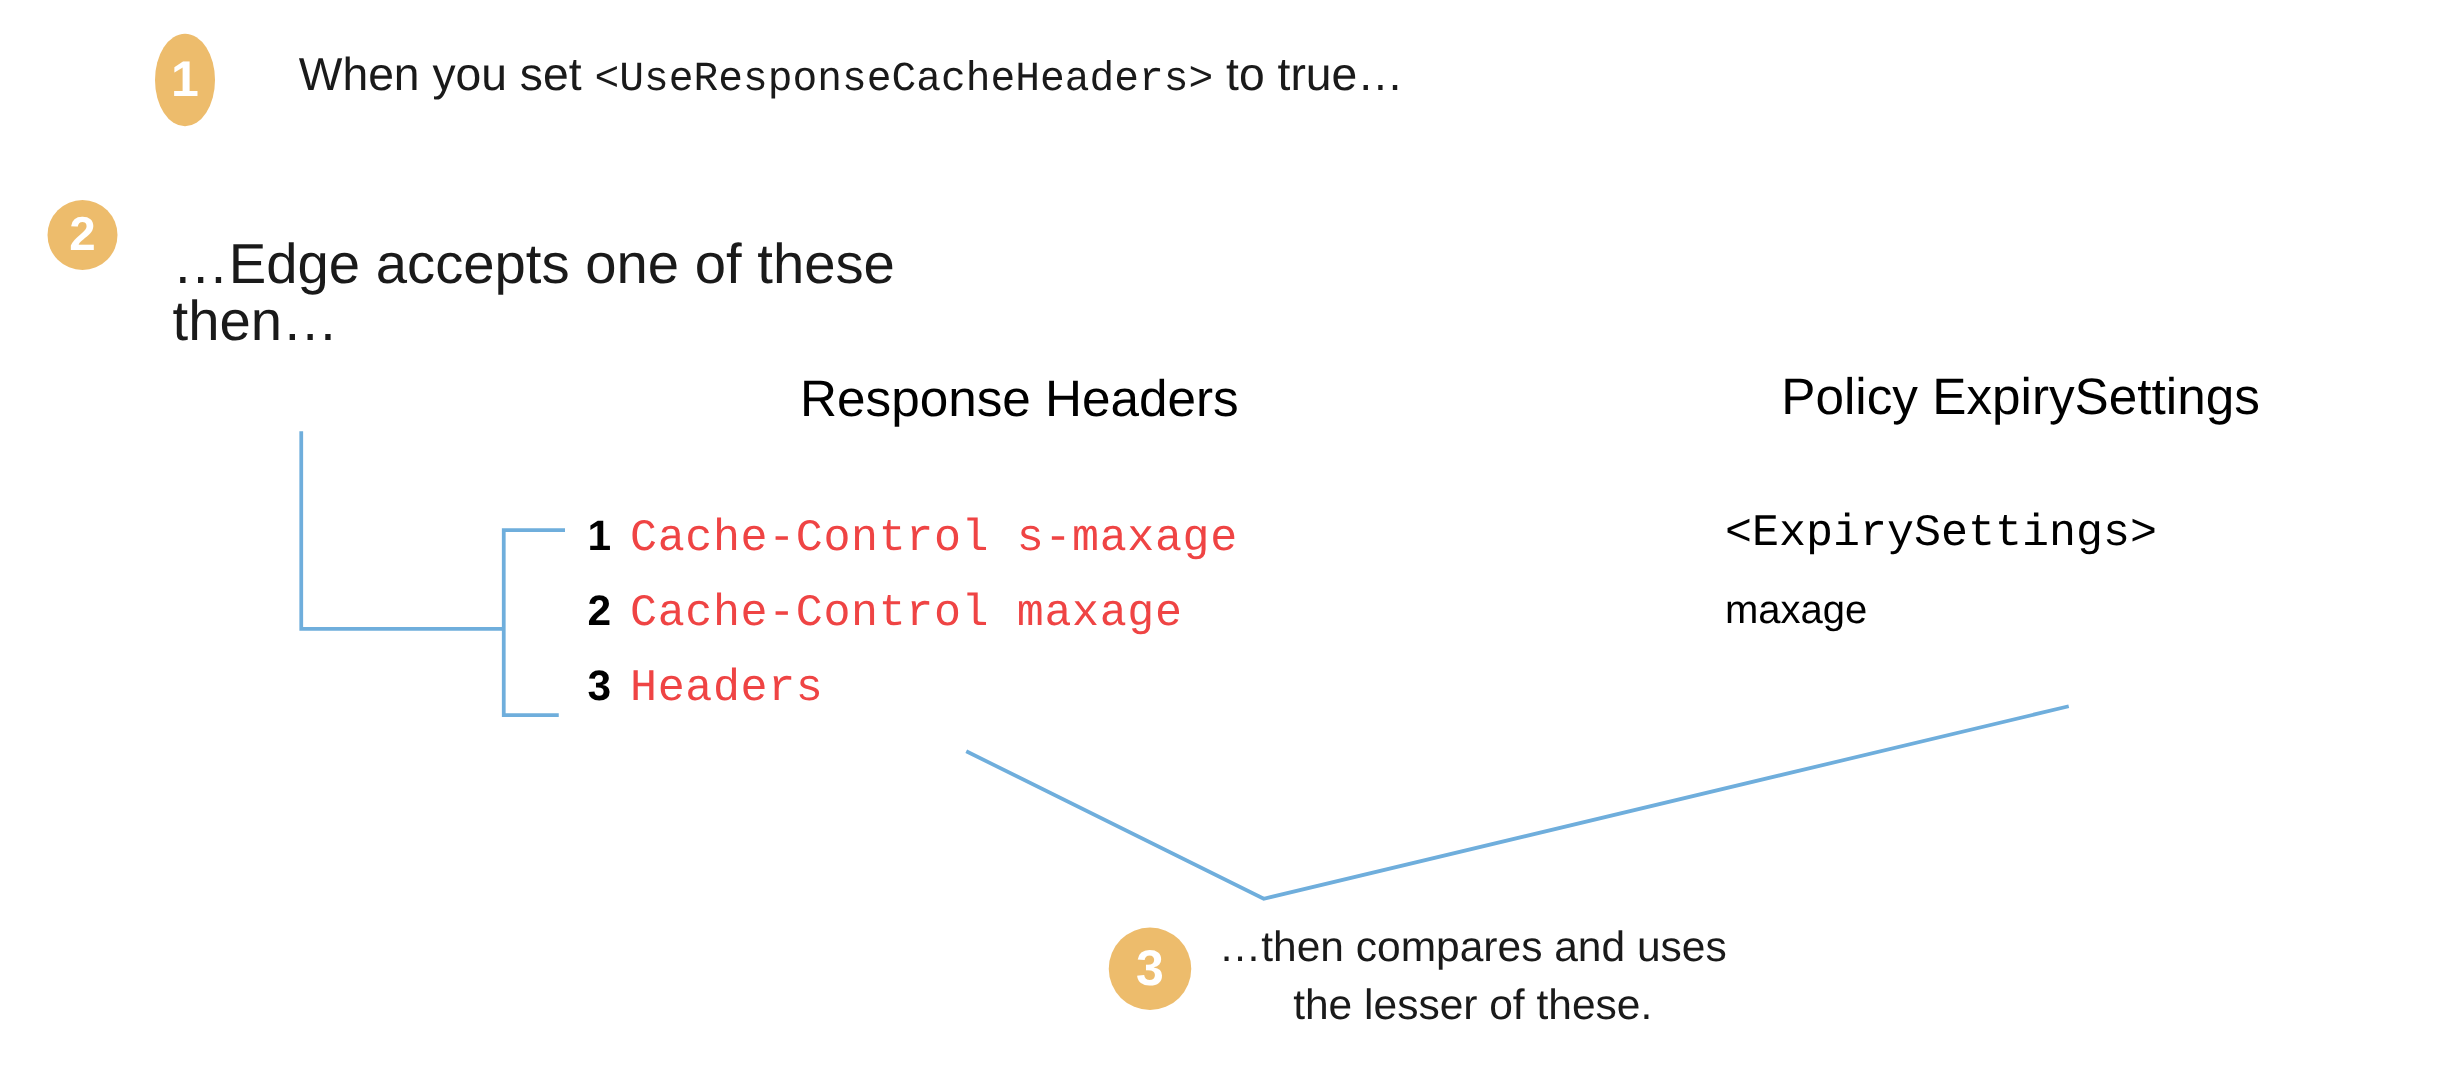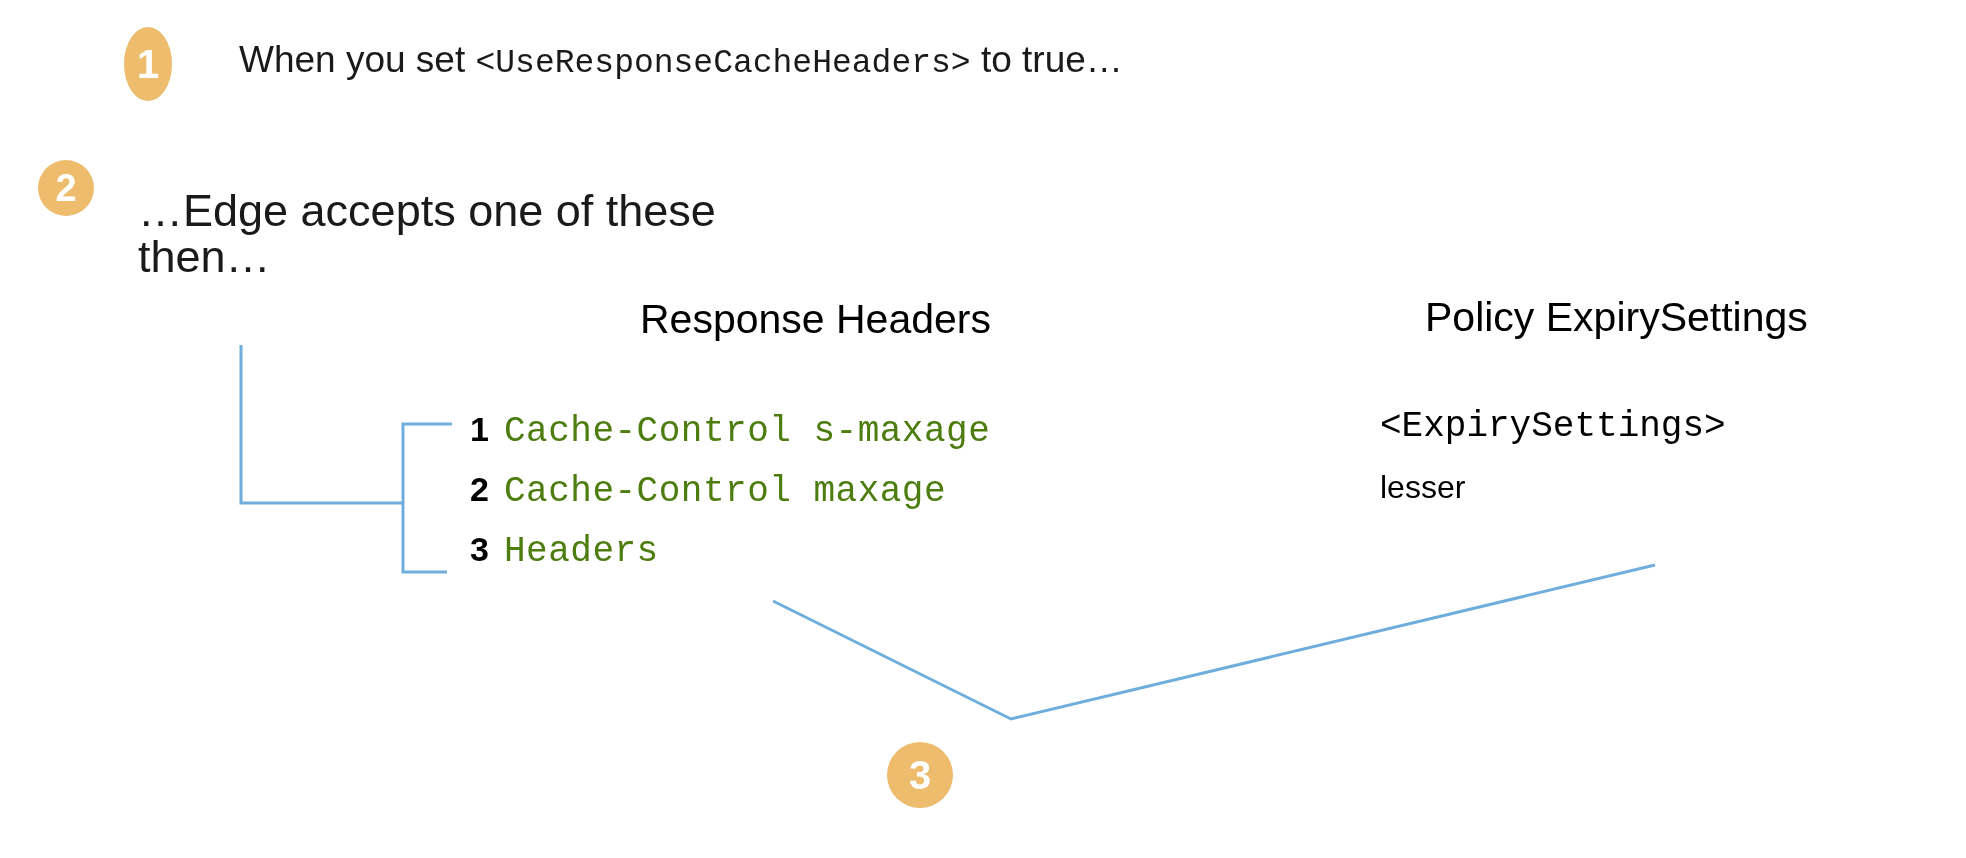--- a/index.html
+++ b/index.html
@@ -133,21 +133,21 @@
     width: 34px;
     font-family: "Liberation Sans", sans-serif;
     font-size: 34px;
     font-weight: bold;
     color: #000000;
   }
   .precedence-text {
     font-family: "Liberation Mono", "DejaVu Sans Mono", monospace;
     font-size: 36px;
     letter-spacing: 0.5px;
-    color: #4d7c0f;
+    color: #ef4444;
   }
 
   
   .policy-body {
     position: absolute;
     left: 1380px;
     top: 406px;
     width: 420px;
     text-align: left;
     z-index: 2;
@@ -208,20 +208,24 @@
     <div class="precedence-row">
       <span class="precedence-num">3</span>
       <span class="precedence-text">Headers</span>
     </div>
   </div>
 
   <div class="col-heading heading-policy">Policy ExpirySettings</div>
 
   <div class="policy-body">
     <div class="policy-element-name">&lt;ExpirySettings&gt;</div>
-    <div class="policy-element-word">lesser</div>
+    <div class="policy-element-word">maxage</div>
   </div>
 
   <div class="badge badge-3">
     <span>3</span>
   </div>
+  <div class="callout callout-3">
+    <div>…then compares and uses</div>
+    <div>the lesser of these.</div>
+  </div>
 
 </div>
 
 </body></html>

